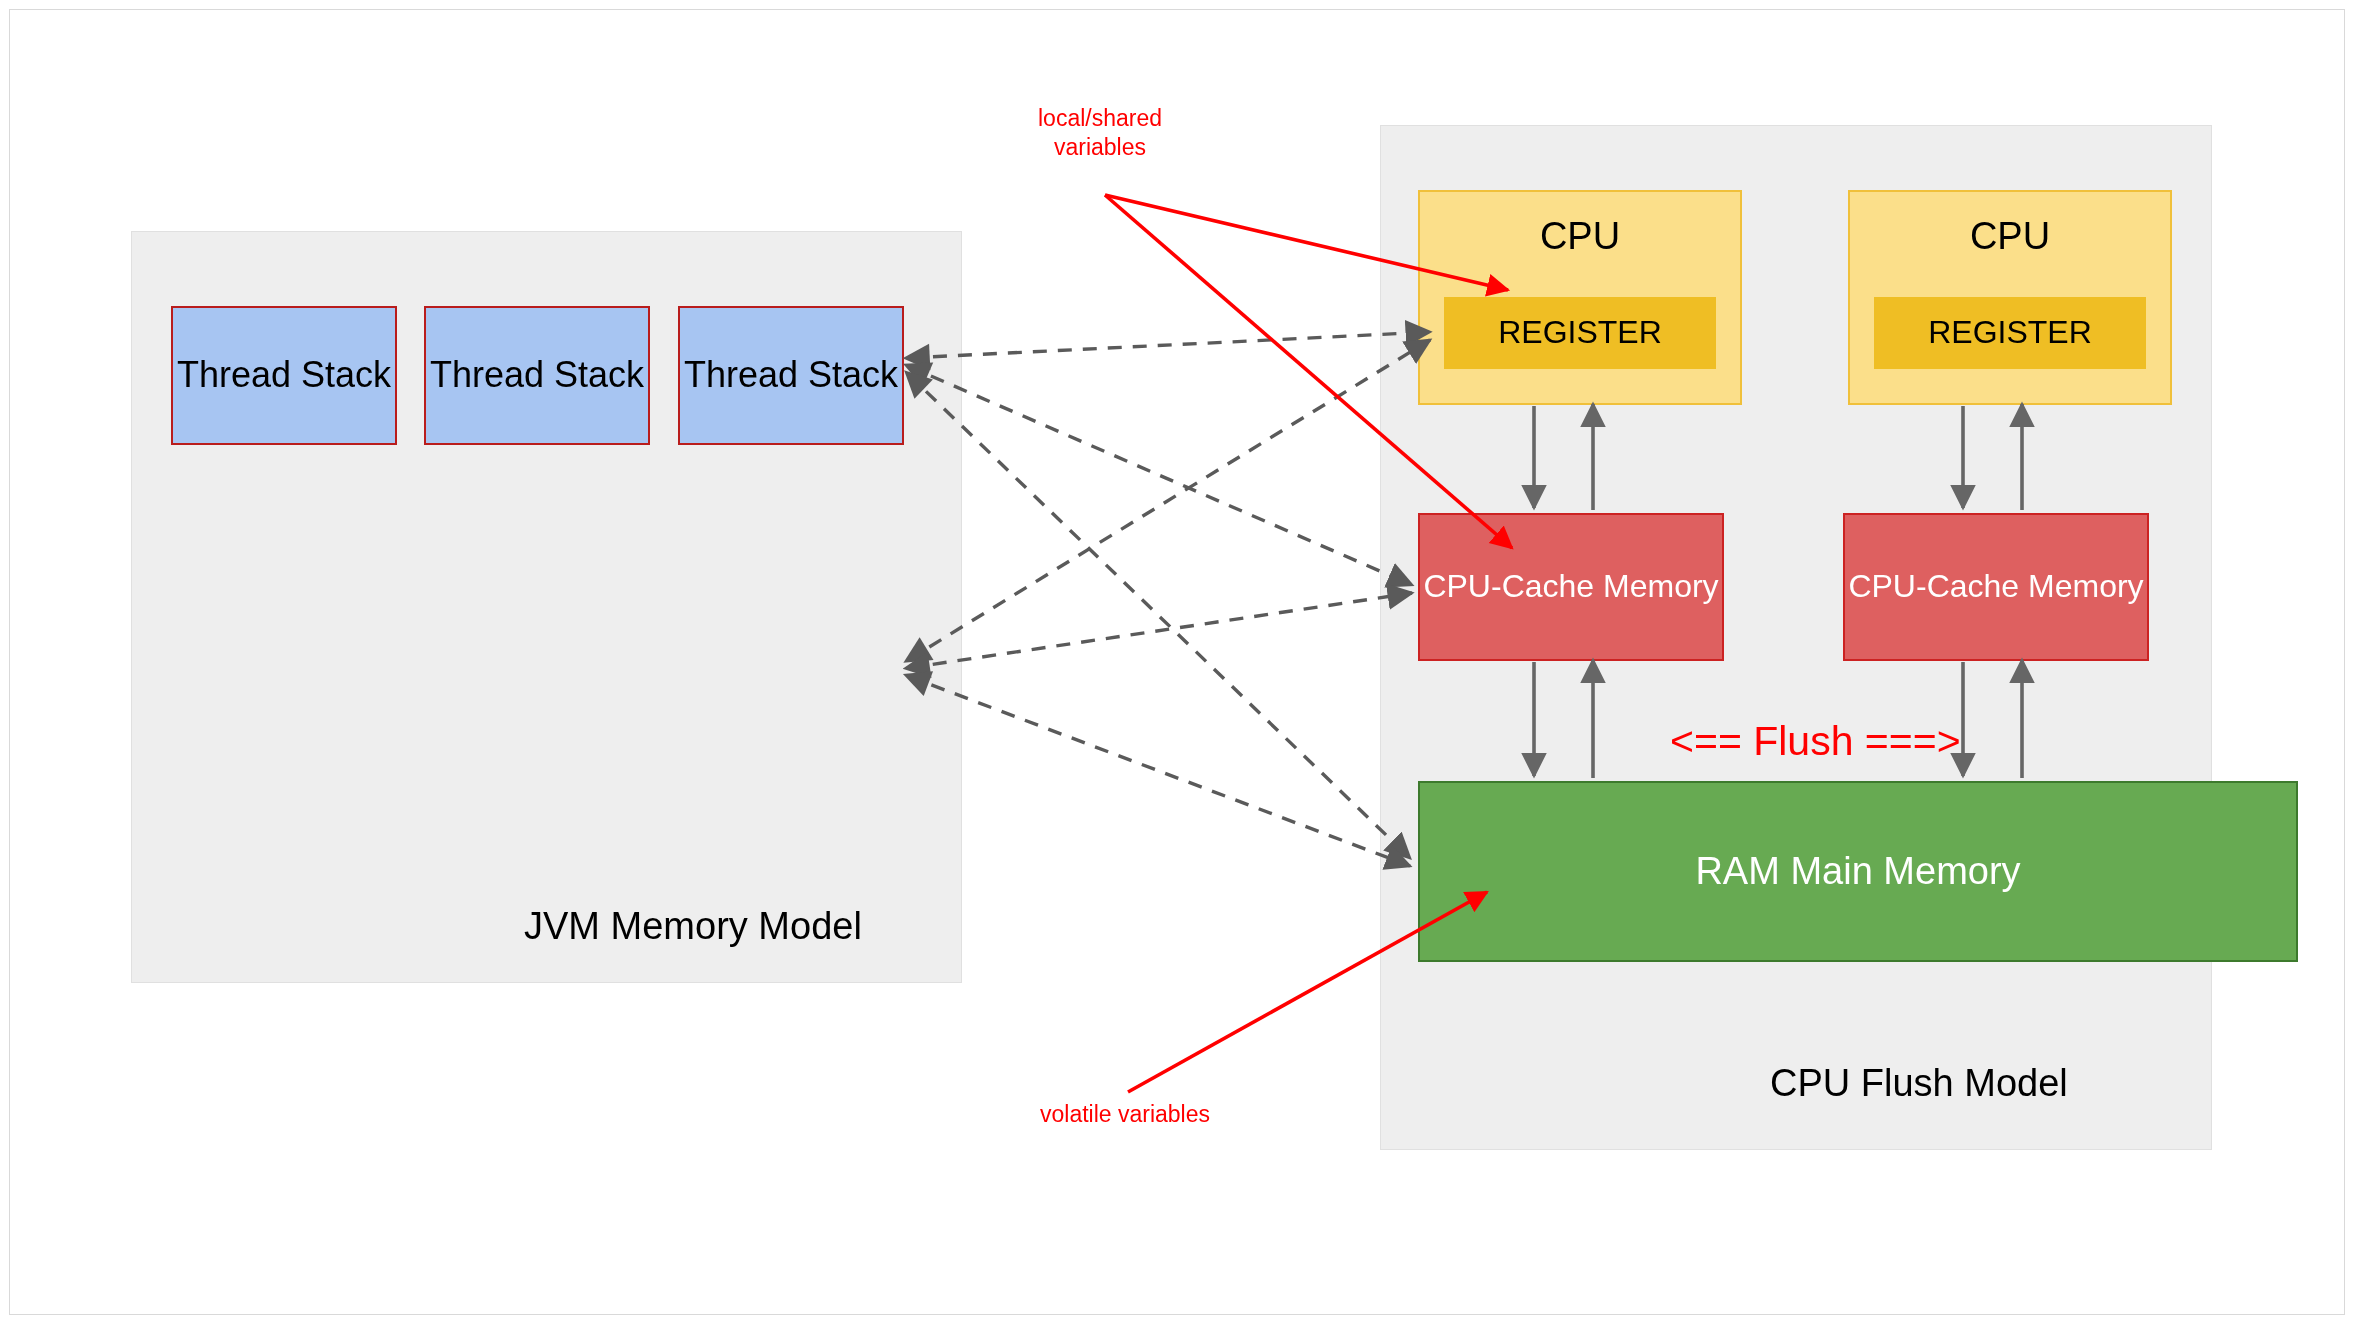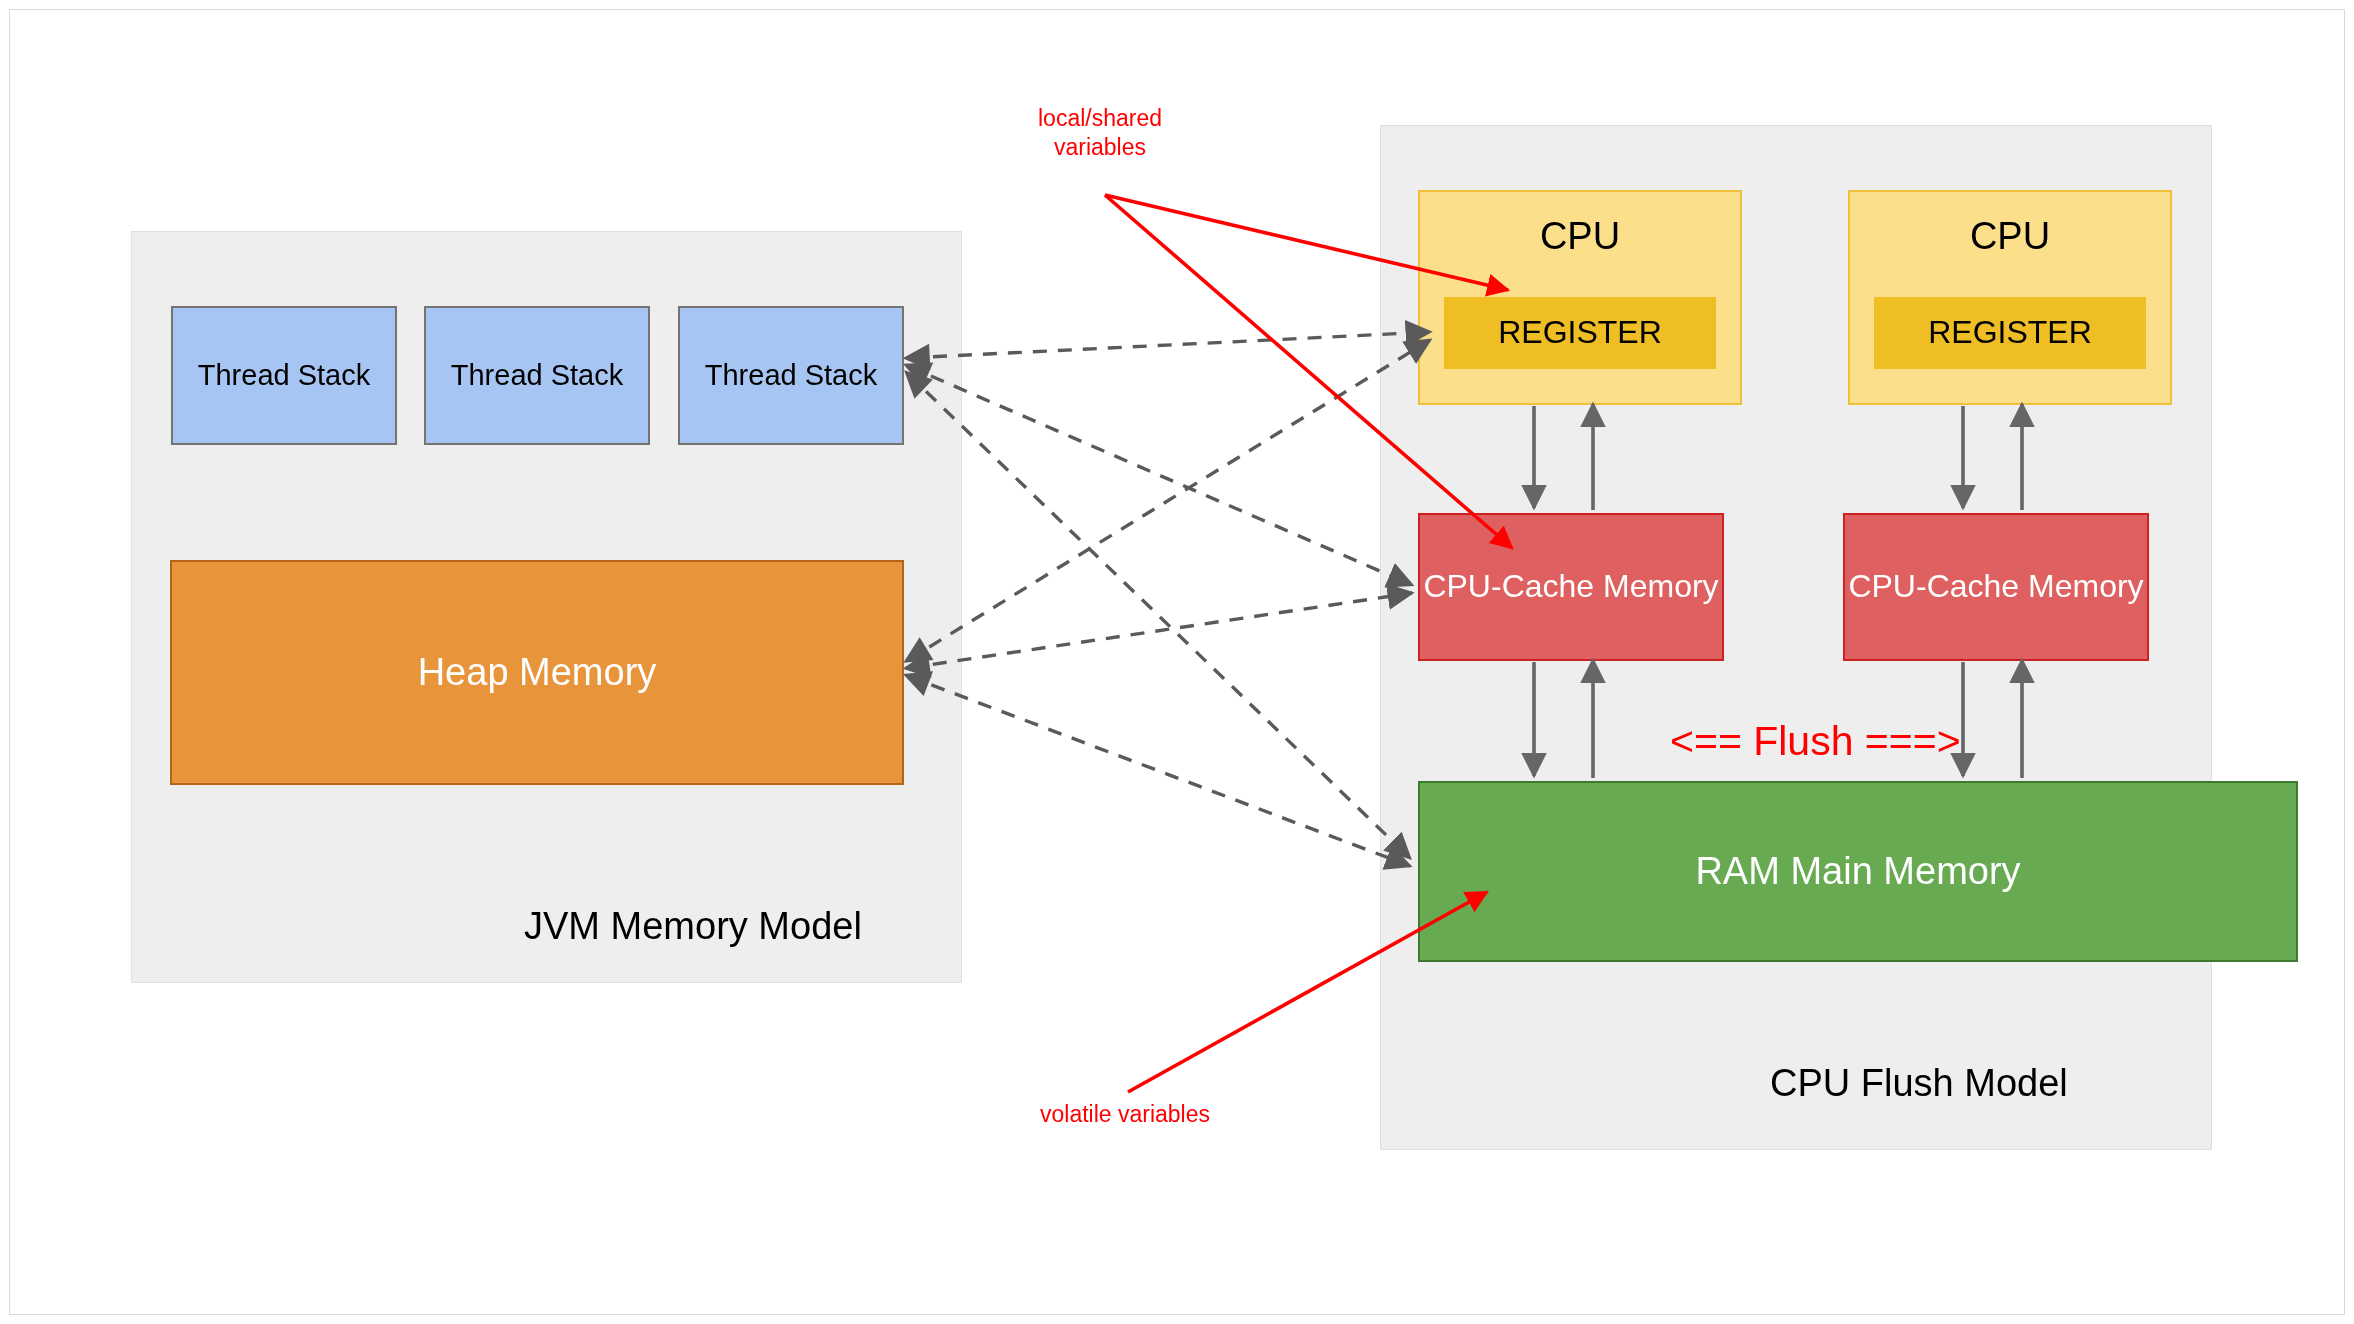--- a/index.html
+++ b/index.html
@@ -44,23 +44,23 @@
     position: absolute;
     box-sizing: border-box;
     display: flex;
     align-items: center;
     justify-content: center;
     text-align: center;
     line-height: 1.18;
   }
   .thread-stack {
     background: #a7c5f2;
-    border: 2px solid #737373;
-    color: #000000;
-    font-size: 29px;
+    border: 2px solid #b91c1c;
+    color: #000000;
+    font-size: 36px;
   }
   .heap {
     background: #e8943a;
     border: 2px solid #b5651a;
     color: #ffffff;
     font-size: 38px;
   }
   .cpu {
     background: #fbdf8a;
     border: 2px solid #f0c03a;
@@ -120,21 +120,20 @@
 
   <div class="node thread-stack" style="left:171px; top:306px; width:226px; height:139px;">Thread
 Stack</div>
 
   <div class="node thread-stack" style="left:424px; top:306px; width:226px; height:139px;">Thread
 Stack</div>
 
   <div class="node thread-stack" style="left:678px; top:306px; width:226px; height:139px;">Thread
 Stack</div>
 
-  <div class="node heap" style="left:170px; top:560px; width:734px; height:225px;">Heap Memory</div>
 
   <div class="panel-label" style="left:524px; top:905px;">JVM Memory Model</div>
 
   <div class="panel" style="left:1380px; top:125px; width:832px; height:1025px;"></div>
 
   <div class="node cpu" style="left:1418px; top:190px; width:324px; height:215px;">CPU</div>
   <div class="node register" style="left:1444px; top:297px; width:272px; height:72px;">REGISTER</div>
 
   <div class="node cpu" style="left:1848px; top:190px; width:324px; height:215px;">CPU</div>
   <div class="node register" style="left:1874px; top:297px; width:272px; height:72px;">REGISTER</div>

